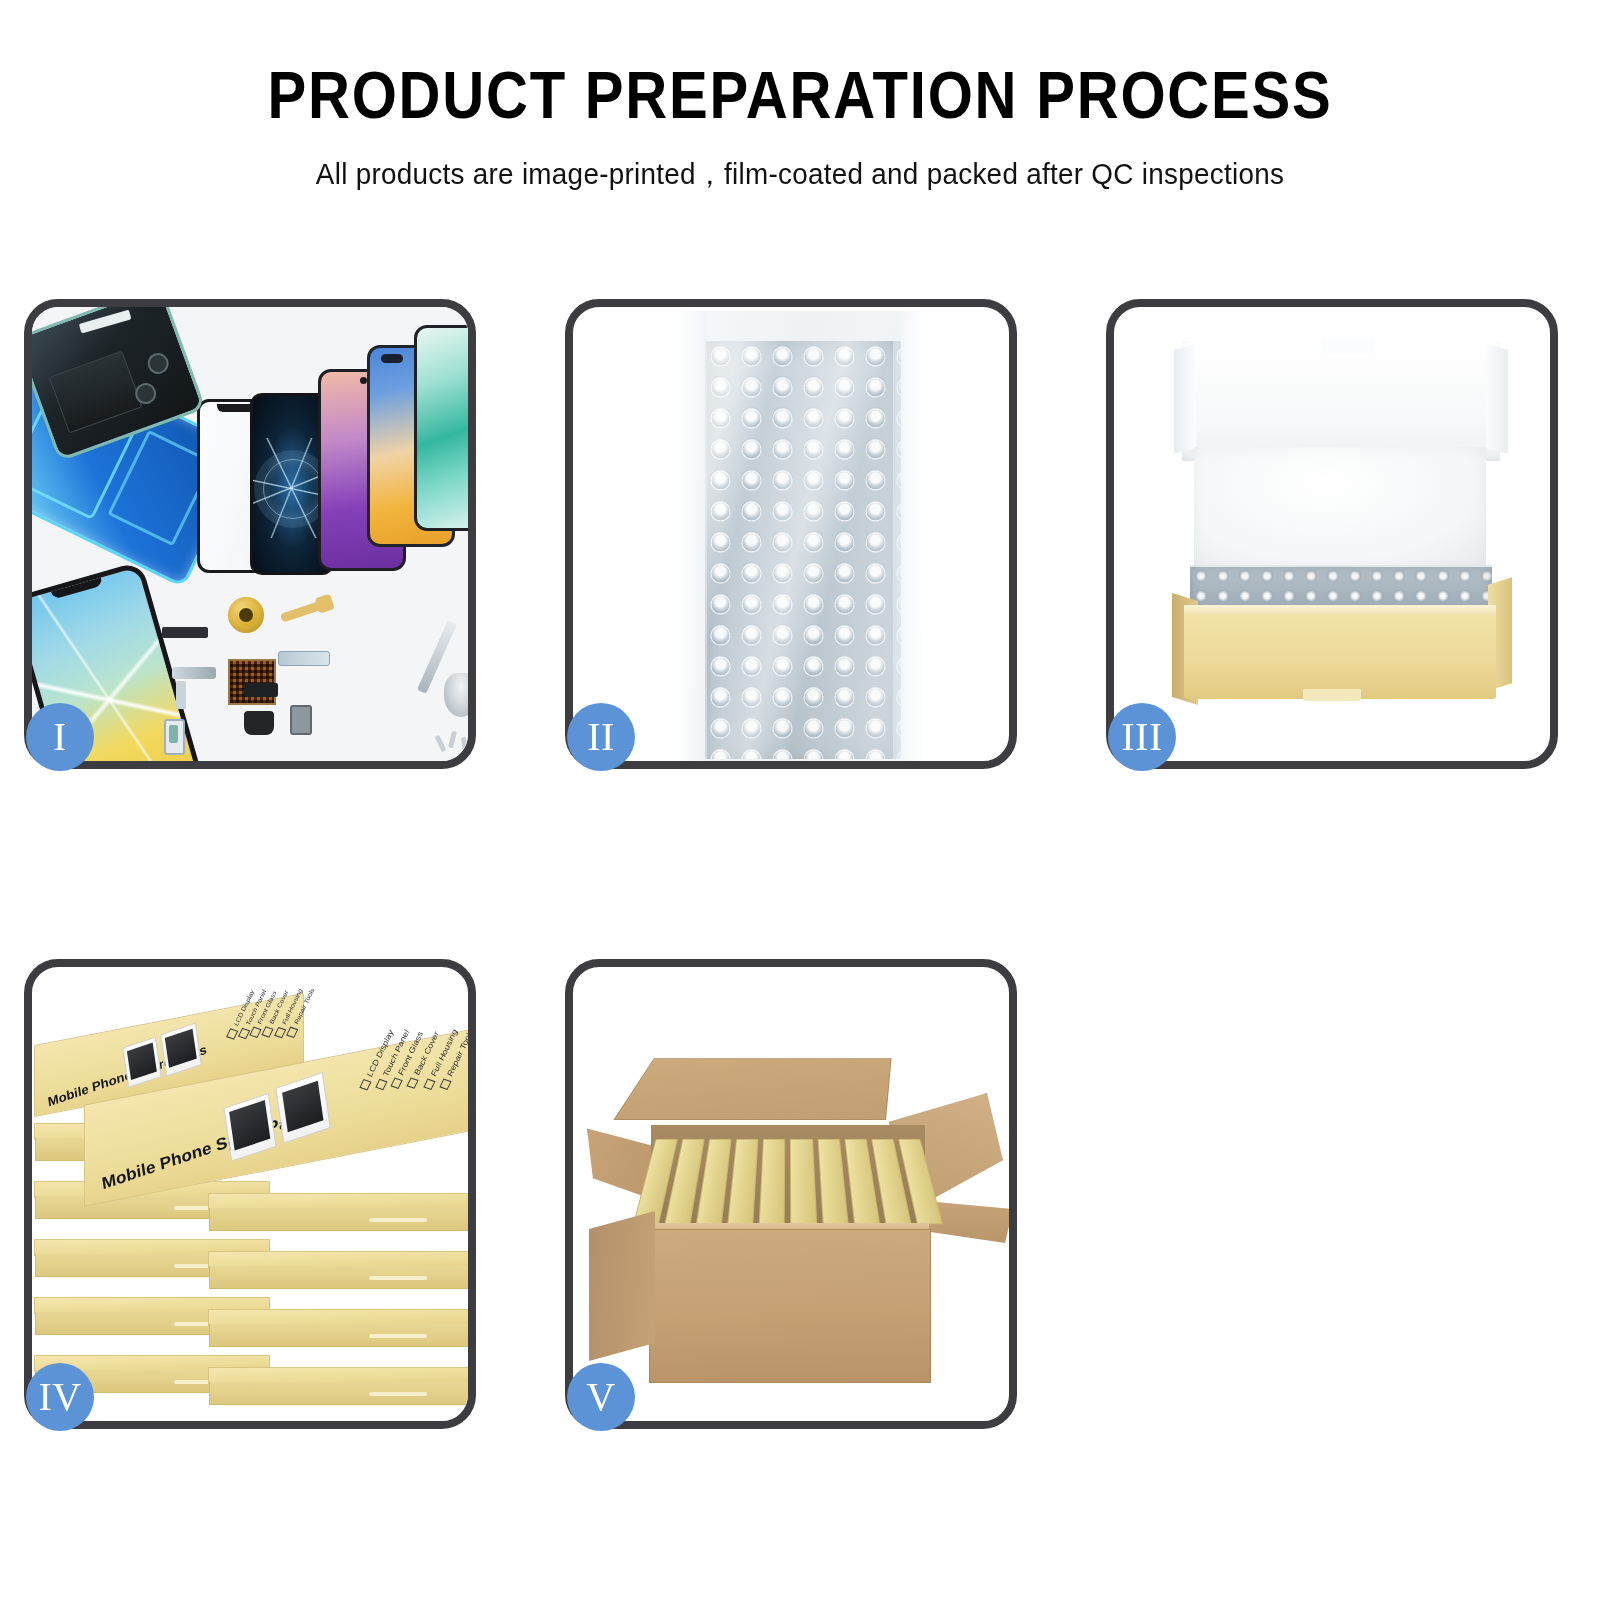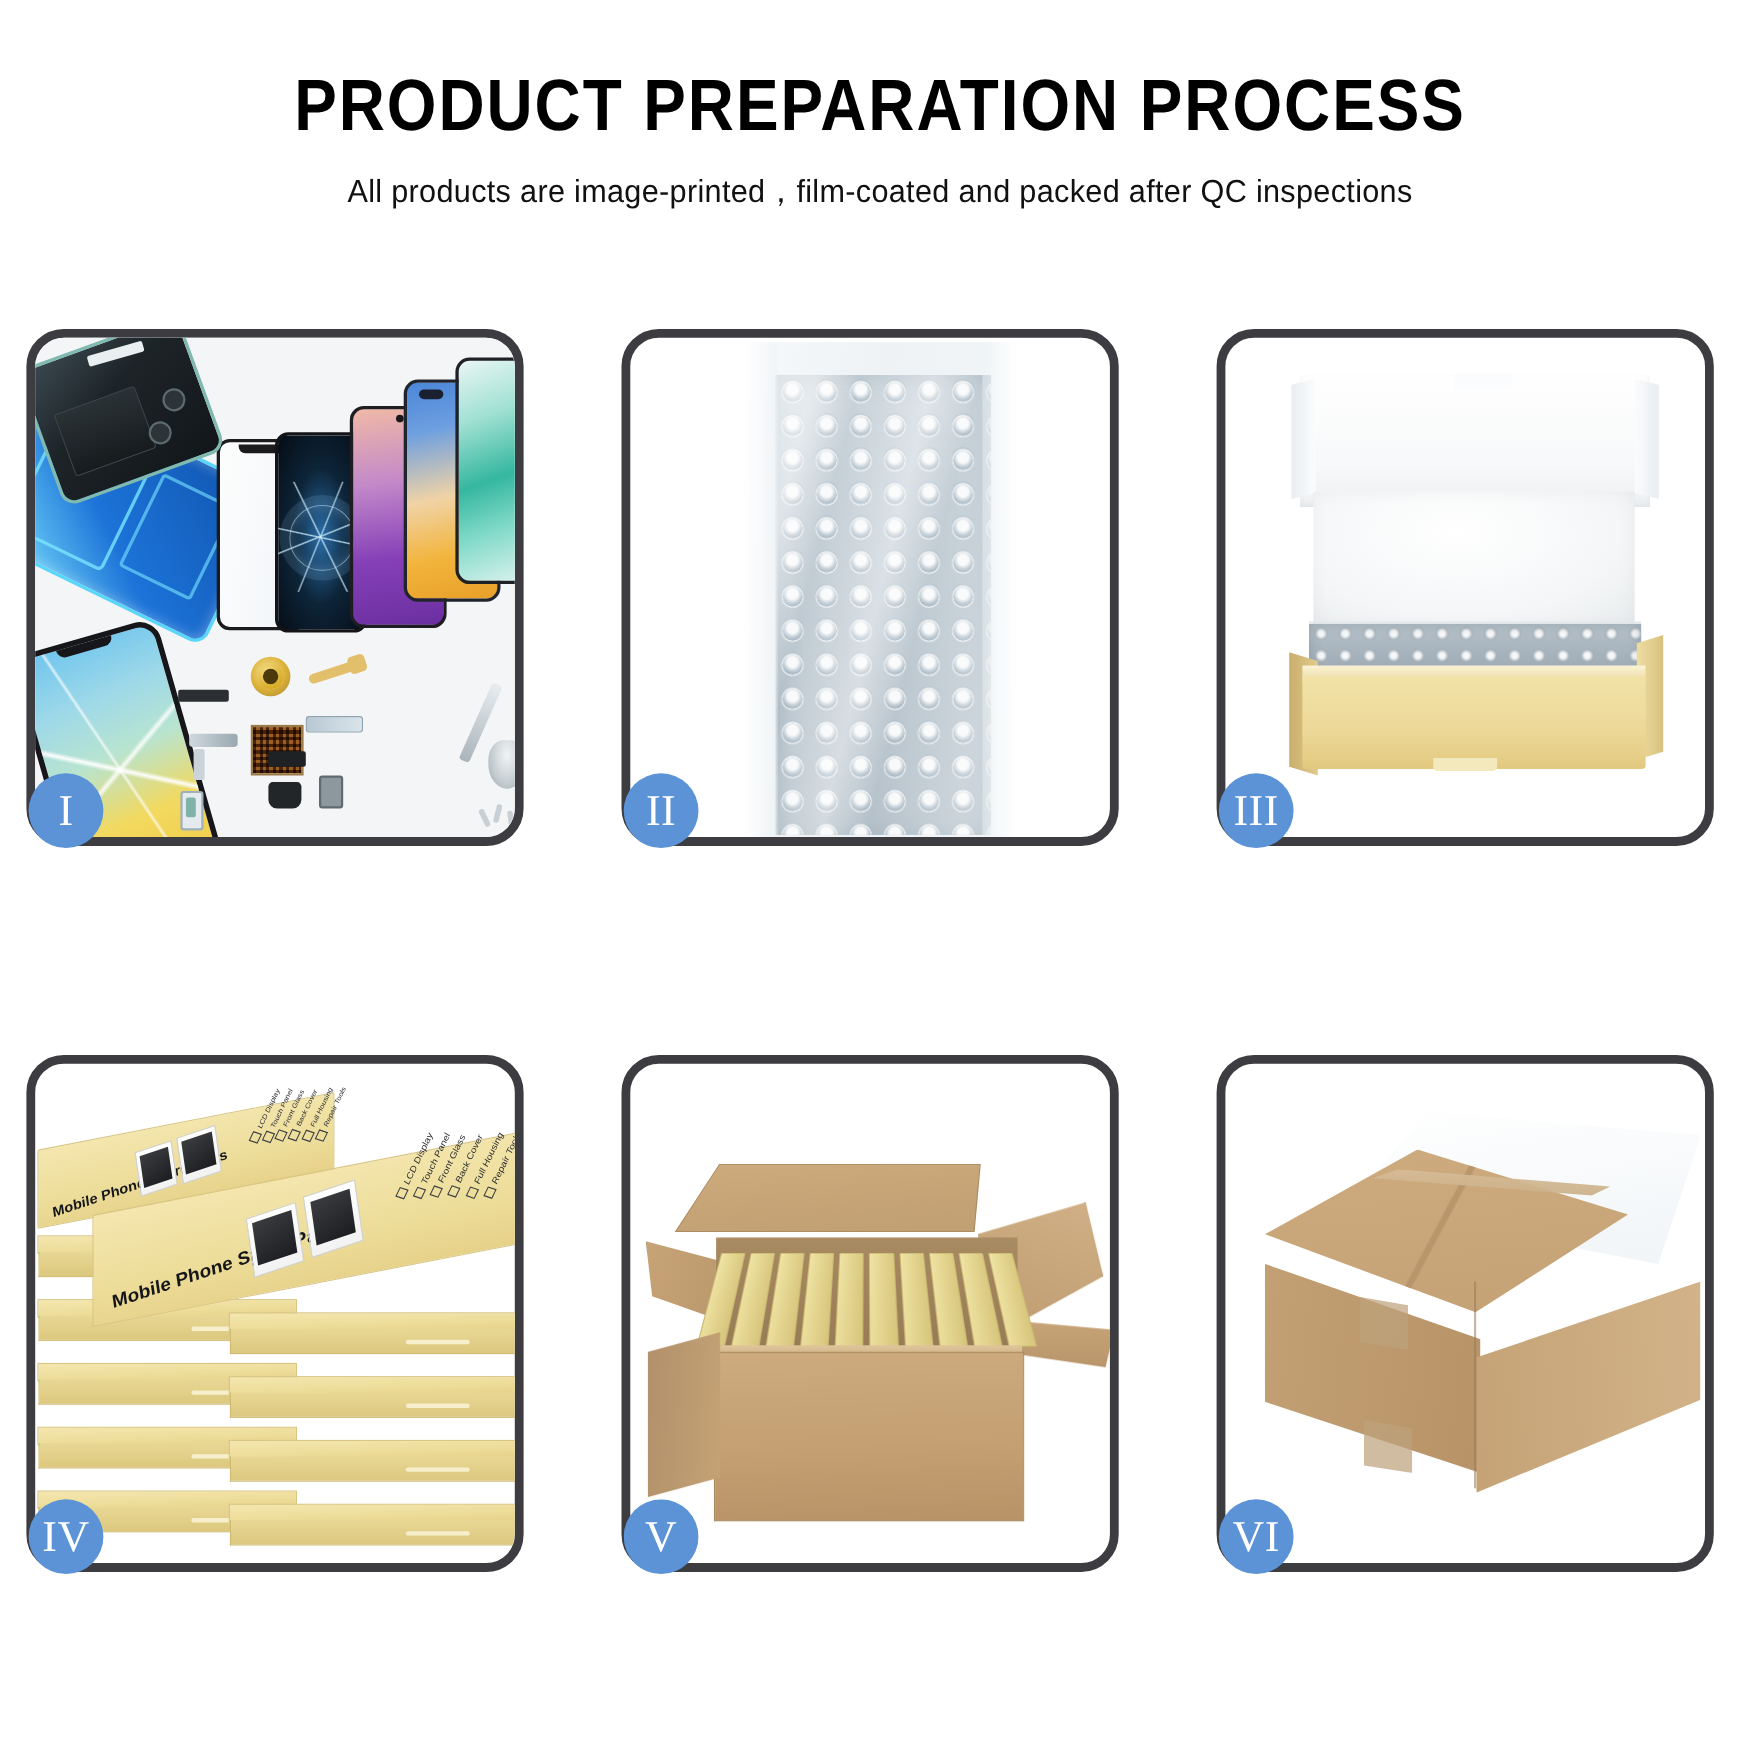--- a/index.html
+++ b/index.html
@@ -672,30 +672,14 @@
             <i></i>
         </div>
         <div class="ct-lip"></div>
         <div class="ct-body"></div>
         <div class="ct-bodyL"></div>
       </div>
     </div>
     <div class="badge">V</div>
   </div>
 
-  <div class="panel p6">
-    <div class="panel-clip">
-      <div class="scart">
-        <div class="wrapsheet"></div>
-        <div class="top"></div>
-        <div class="topEdge"></div>
-        <div class="tape1"></div>
-        <div class="faceL"></div>
-        <div class="faceR"></div>
-        <div class="seam"></div>
-        <div class="tapeSq tq1"></div>
-        <div class="tapeSq tq2"></div>
-      </div>
-    </div>
-    <div class="badge">VI</div>
-  </div>
 
 </div>
 
 </body></html>

